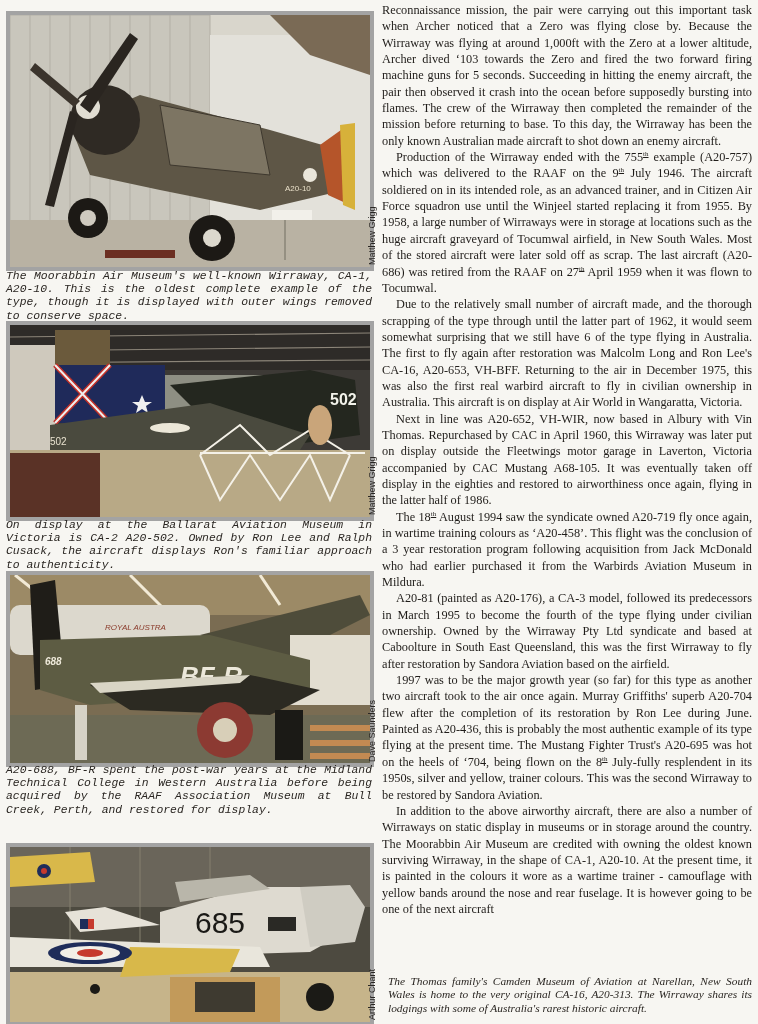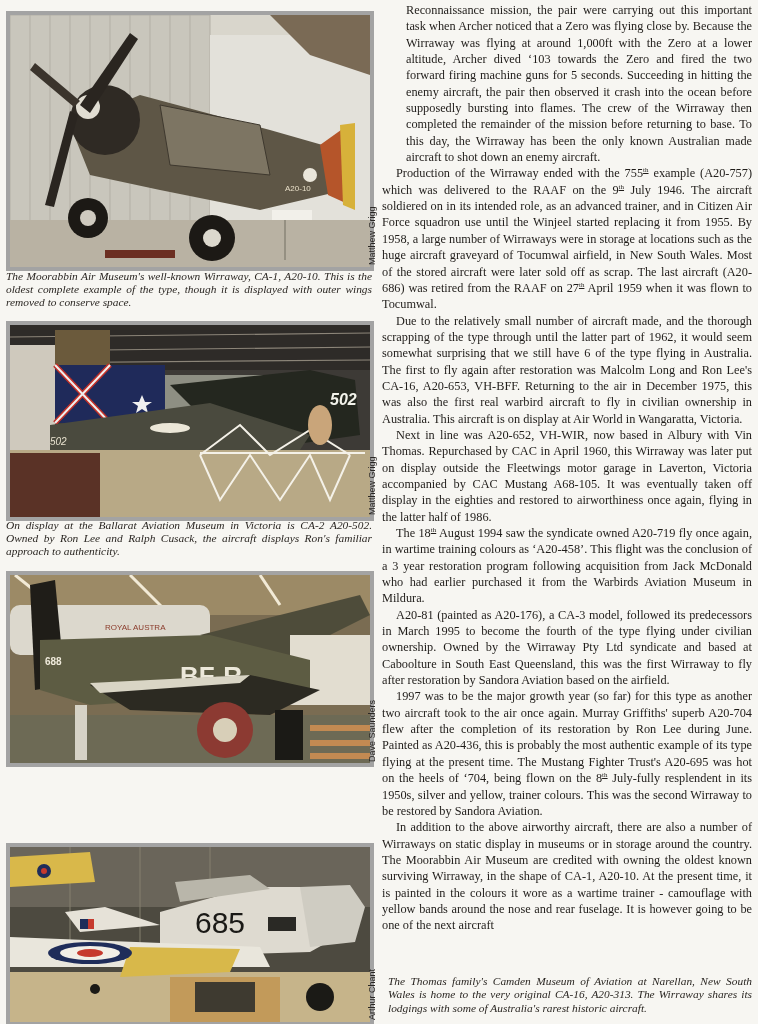--- a/index.html
+++ b/index.html
@@ -19,32 +19,32 @@
   .photo svg { display:block; width:100%; height:100%; }
   .credit {
     position:absolute; left:367px; width:12px;
     font-family:"Liberation Sans", sans-serif;
     font-size:9px; color:#2a2724;
     writing-mode:vertical-rl; transform:rotate(180deg);
     white-space:nowrap; text-align:left;
   }
   .caption {
     position:absolute; left:6px; width:366px;
-    font-family:Liberation Serif, serif; font-style:italic;
+    font-family:Liberation Mono, monospace; font-style:italic;
     font-size:11.4px; line-height:13.2px; color:#2a2622;
     text-align:justify;
   }
   .right-col {
     position:absolute; left:382px; top:2px; width:370px;
     font-family:"Liberation Serif", serif;
     font-size:12.3px; line-height:16.35px; color:#1f1c19;
     text-align:justify;
   }
   .right-col p { margin:0; text-indent:14px; }
-  .right-col p.first { text-indent:0;margin-left:24px; }
+  .right-col p.first { text-indent:0; }
   .right-col sup { font-size:7px; line-height:0;text-decoration:underline; }
   .bottom-caption {
     position:absolute; left:388px; top:975px; width:364px;
     font-family:"Liberation Serif", serif; font-style:italic;
     font-size:11.4px; line-height:13.4px; color:#2a2622;
     text-align:justify;
   }
 </style>
 </head>
 <body>
@@ -85,21 +85,21 @@
       <circle cx="202" cy="223" r="23" fill="#1c1915"></circle>
         <circle cx="202" cy="223" r="9" fill="#dcd8cd"></circle>
       <rect x="262" y="195" width="40" height="10" fill="#f2f0ea"></rect>
       <line x1="275" y1="205" x2="275" y2="245" stroke="#8a8477" stroke-width="1.5"></line>
       <rect x="95" y="235" width="70" height="8" fill="#6b2e22"></rect>
     </svg>
   </div>
   <div class="credit" style="top:205px; height:60px;">Matthew Grigg</div>
   <div class="caption" style="top:270px;">The Moorabbin Air Museum's well-known Wirraway, CA-1, A20-10. This is the oldest complete example of the type, though it is displayed with outer wings removed to conserve space.</div>
 
-  <div class="photo" style="top:321px; height:192px;font-style:italic;">
+  <div class="photo" style="top:321px; height:192px;">
     <svg viewBox="0 0 360 192" preserveAspectRatio="none">
       <rect width="360" height="192" fill="#3d3a36"></rect>
       <rect x="0" y="0" width="360" height="45" fill="#2e2b28"></rect>
       <g stroke="#8c8579" stroke-width="1.2">
           <line x1="0" y1="12" x2="360" y2="8"></line>
           <line x1="0" y1="26" x2="360" y2="22"></line>
           <line x1="0" y1="38" x2="360" y2="35"></line>
         </g>
       <rect x="0" y="20" width="45" height="110" fill="#cfc9bd"></rect>
       <rect x="45" y="5" width="55" height="75" fill="#6b5a3c"></rect>
@@ -119,21 +119,21 @@
         <polyline points="190,130 230,100 260,130 300,105 340,130"></polyline>
         <polyline points="190,130 210,175 240,130 270,175 300,130 320,175 340,130"></polyline>
         <line x1="190" y1="128" x2="355" y2="128"></line>
       </g>
       <ellipse cx="310" cy="100" rx="12" ry="20" fill="#c9a57a"></ellipse>
     </svg>
   </div>
   <div class="credit" style="top:455px; height:60px;">Matthew Grigg</div>
   <div class="caption" style="top:519px;">On display at the Ballarat Aviation Museum in Victoria is CA-2 A20-502. Owned by Ron Lee and Ralph Cusack, the aircraft displays Ron's familiar approach to authenticity.</div>
 
-  <div class="photo" style="top:571px; height:188px;">
+  <div class="photo" style="top:571px; height:188px;font-style:italic;">
     <svg viewBox="0 0 360 188" preserveAspectRatio="none">
       <rect width="360" height="188" fill="#7a6c52"></rect>
       <rect x="0" y="0" width="360" height="40" fill="#9c8a66"></rect>
       <g stroke="#f2ead6" stroke-width="3">
           <line x1="120" y1="0" x2="160" y2="40"></line>
           <line x1="250" y1="0" x2="270" y2="30"></line>
           <line x1="5" y1="0" x2="30" y2="20"></line>
         </g>
       <rect x="0" y="30" width="200" height="50" rx="10" fill="#dcd8cd"></rect>
       <text x="95" y="55" font-family="Liberation Sans, sans-serif" font-size="8" fill="#8a3a2a">ROYAL AUSTRA</text>
@@ -151,20 +151,21 @@
           <rect x="300" y="165" width="60" height="6"></rect>
           <rect x="300" y="178" width="60" height="6"></rect>
         </g>
       <circle cx="215" cy="155" r="28" fill="#8c3a32"></circle>
         <circle cx="215" cy="155" r="12" fill="#d8cfb8"></circle>
       <rect x="65" y="130" width="12" height="55" fill="#d6d2c6"></rect>
       <rect x="265" y="135" width="28" height="50" fill="#1b1a16"></rect>
     </svg>
   </div>
   <div class="credit" style="top:700px; height:62px;">Dave Saunders</div>
+  <div class="caption" style="top:764px;">A20-688, BF-R spent the post-war years at the Midland Technical College in Western Australia before being acquired by the RAAF Association Museum at Bull Creek, Perth, and restored for display.</div>
 
   <div class="photo" style="top:843px; height:175px;text-align:right;">
     <svg viewBox="0 0 360 175" preserveAspectRatio="none">
       <rect width="360" height="175" fill="#4d4a40"></rect>
       <rect x="0" y="0" width="360" height="60" fill="#6a655a"></rect>
       <g stroke="#85806f" stroke-width="1">
           <line x1="60" y1="0" x2="60" y2="120"></line>
           <line x1="130" y1="0" x2="130" y2="120"></line>
           <line x1="200" y1="0" x2="200" y2="120"></line>
         </g>

